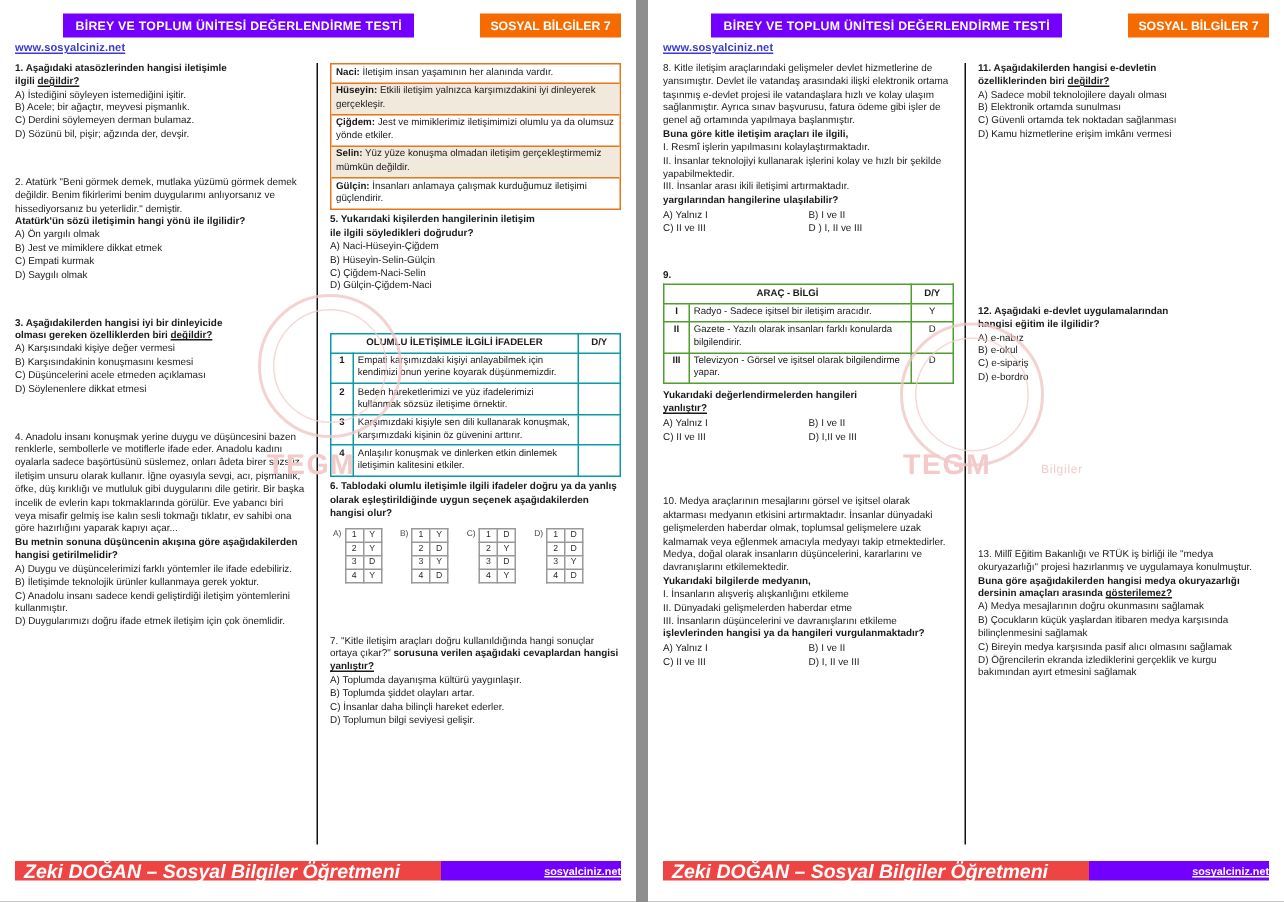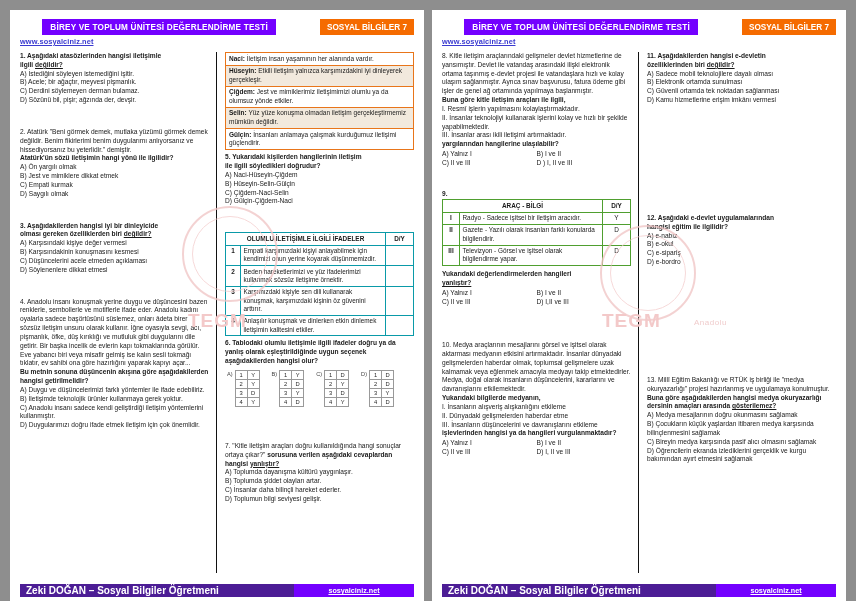--- a/index.html
+++ b/index.html
@@ -1,17 +1,17 @@
 <!DOCTYPE html>
 <html><head>
 <meta charset="utf-8">
 <style>
   html,body{margin:0;padding:0;background:#8e8e8e;}
   body{width:856px;height:601px;font-family:"Liberation Sans",sans-serif;overflow:hidden;}
-  .workspace{position:relative;width:856px;height:487px;display:flex;gap:8px;padding:10px;box-sizing:border-box;}
+  .workspace{position:relative;width:856px;height:487px;display:flex;gap:8px;padding:0;box-sizing:border-box;}
   .page{position:relative;width:424px;height:601px;background:#ffffff;box-sizing:border-box;
         padding:9px 10px 6px 10px;overflow:hidden;}
   .page:first-child{margin-left:0px;}
   
   .hdr{display:flex;justify-content:flex-end;align-items:stretch;height:16px;}
   .hdr-title{background:#7300ff;color:#fff;font-size:8.2px;font-weight:bold;letter-spacing:.2px;
              display:flex;align-items:center;padding:0 8px;white-space:nowrap;}
   .hdr-sub{background:#f56b00;color:#fff;font-size:8.2px;font-weight:bold;
            display:flex;align-items:center;padding:0 7px;white-space:nowrap;margin-left:44px;}
   .hdr-url{text-align:left;font-size:7.4px;font-weight:bold;color:#3a3ad0;text-decoration:underline;
@@ -57,24 +57,24 @@
                     line-height:1.3;vertical-align:top;}
   .tbl9 th{text-align:center;font-weight:bold;}
   .tbl9 td.rn{width:11px;text-align:center;font-weight:bold;}
   .tbl9 td.dy,.tbl9 th.dy{width:22px;text-align:center;}
   .q9label{font-size:6.6px;font-weight:bold;color:#1a1a1a;}
   
   .opts2{display:flex;font-size:6.6px;line-height:1.38;color:#1a1a1a;}
   .opts2 .c{width:50%;}
   
   .ftr{position:absolute;left:10px;right:10px;bottom:14px;display:flex;height:13px;}
-  .ftr-name{background:#4c1d95;color:#fff;font-size:10px;font-weight:bold;
-            display:flex;align-items:center;padding:0 6px;flex:1;white-space:nowrap;}
+  .ftr-name{background:#ef4444;color:#fff;font-size:13px;font-weight:bold;
+            display:flex;align-items:center;padding:0 6px;flex:1;white-space:nowrap;font-style:italic;}
   .ftr-url{background:#7300ff;color:#fff;font-size:7.2px;font-weight:bold;
-           display:flex;align-items:center;justify-content:center;width:120px;}
+           display:flex;align-items:center;justify-content:flex-end;width:120px;}
   .ftr-url span{text-decoration:underline;}
   
   .wm{position:absolute;pointer-events:none;user-select:none;}
   .wm-seal{width:92px;height:92px;border:2px solid #f0c4c4;border-radius:50%;opacity:.75;}
   .wm-seal:after{content:"";position:absolute;left:8px;top:8px;right:8px;bottom:8px;
                  border:1px solid #f3cccc;border-radius:50%;}
   .wm-text{font-size:19px;font-weight:bold;color:#f3c9c9;letter-spacing:1px;}
   .wm-text2{font-size:8px;color:#f0cccc;letter-spacing:.5px;}
 </style>
 </head>
@@ -480,16 +480,16 @@
 
     <div class="ftr">
       <div class="ftr-name">Zeki DOĞAN – Sosyal Bilgiler Öğretmeni</div>
       <div class="ftr-url">
           <span>sosyalciniz.net</span>
         </div>
     </div>
 
     <div class="wm wm-seal" style="left:168px;top:215px;"></div>
     <div class="wm wm-text" style="left:170px;top:300px;">TEGM</div>
-    <div class="wm wm-text2" style="left:262px;top:308px;">Anadolu</div>
+    <div class="wm wm-text2" style="left:262px;top:308px;">Bilgiler</div>
   </div>
 
 </div>
 
 </body></html>

